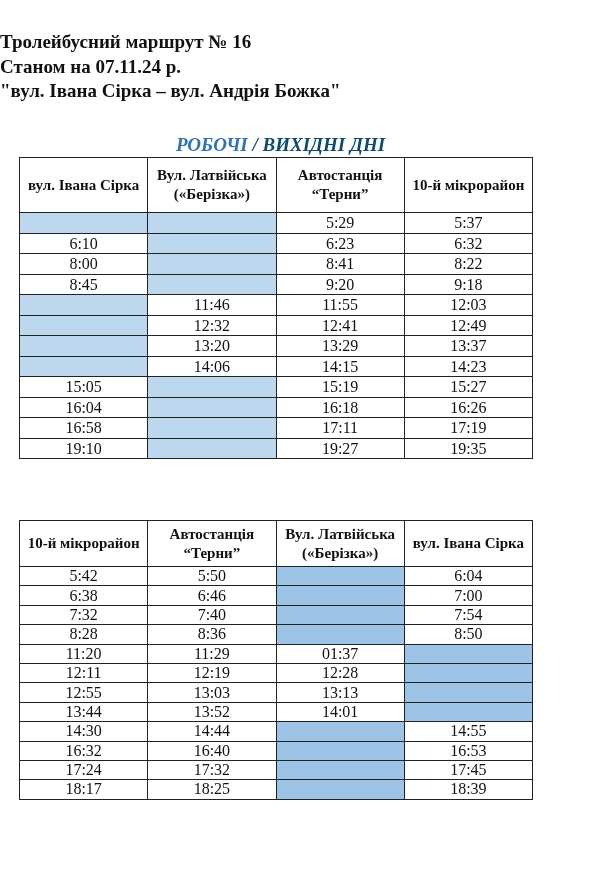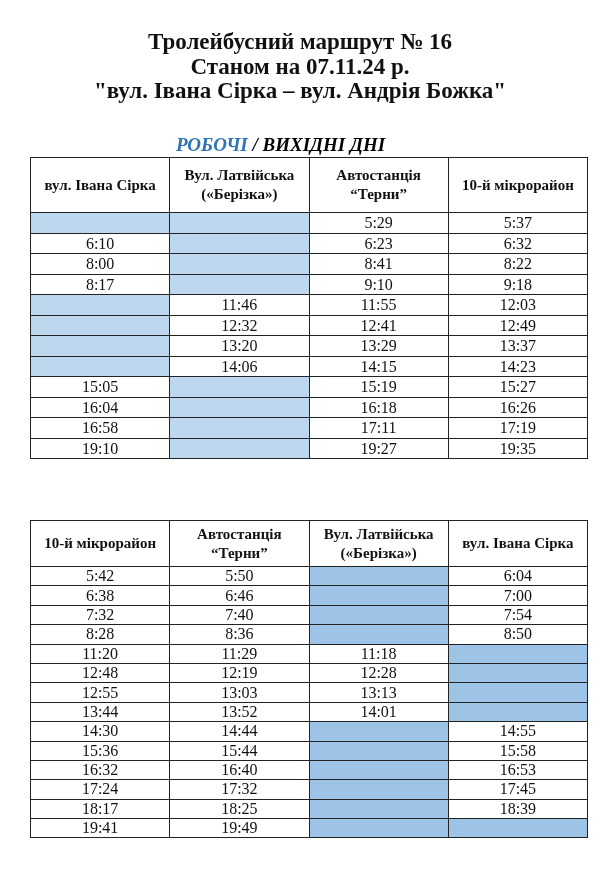--- a/index.html
+++ b/index.html
@@ -1,25 +1,25 @@
 <!DOCTYPE html>
 <html><head>
 <meta charset="utf-8">
 <style>
   html, body { margin:0; padding:0; background:#ffffff; }
   body { width:600px; height:890px; position:relative; overflow:hidden;
          font-family:"Liberation Serif","DejaVu Serif",serif; color:#111; }
-  .title { position:absolute; left:0; width:600px; text-align:center;
-           font-weight:bold; font-size:23px; line-height:24px; }
+  .title { position:absolute; left:0; width:600px; 
+           font-weight:bold; font-size:19px; line-height:24px; }
   .t1 { top:30px; } .t2 { top:55px; } .t3 { top:79px; }
   .days { position:absolute; top:133px; left:176px; font-weight:bold; font-style:italic;
           font-size:19px; line-height:24px; white-space:nowrap; }
   .days .work { color:#2e74b5; }
-  .days .weekend { color:#000000; }
-  table { position:absolute; left:30px; width:558px; border-collapse:collapse;
+  .days .weekend { color:#0c4a6e; }
+  table { position:absolute; left:19px; width:514px; border-collapse:collapse;
           table-layout:fixed; }
   td, th { border:1.6px solid #222; text-align:center; padding:0;
            font-size:16px; }
   th { font-weight:bold; font-size:15px; line-height:19px; }
   #tbl1 { top:157px; }
   #tbl1 th { height:54px; }
   #tbl1 td { height:19.5px; line-height:19px; }
   #tbl1 td.off { background:#bdd7ee; }
   #tbl2 { top:520px; }
   #tbl2 th { height:45px; }
@@ -58,23 +58,23 @@
         <td>6:23</td>
         <td>6:32</td>
       </tr>
       <tr>
         <td>8:00</td>
         <td class="off"></td>
         <td>8:41</td>
         <td>8:22</td>
       </tr>
       <tr>
-        <td>8:17</td>
-        <td class="off"></td>
-        <td>9:10</td>
+        <td>8:45</td>
+        <td class="off"></td>
+        <td>9:20</td>
         <td>9:18</td>
       </tr>
       <tr>
         <td class="off"></td>
         <td>11:46</td>
         <td>11:55</td>
         <td>12:03</td>
       </tr>
       <tr>
         <td class="off"></td>
@@ -151,25 +151,25 @@
       </tr>
       <tr>
         <td>8:28</td>
         <td>8:36</td>
         <td class="off"></td>
         <td>8:50</td>
       </tr>
       <tr>
         <td>11:20</td>
         <td>11:29</td>
-        <td>11:18</td>
-        <td class="off"></td>
-      </tr>
-      <tr>
-        <td>12:48</td>
+        <td>01:37</td>
+        <td class="off"></td>
+      </tr>
+      <tr>
+        <td>12:11</td>
         <td>12:19</td>
         <td>12:28</td>
         <td class="off"></td>
       </tr>
       <tr>
         <td>12:55</td>
         <td>13:03</td>
         <td>13:13</td>
         <td class="off"></td>
       </tr>
@@ -179,43 +179,31 @@
         <td>14:01</td>
         <td class="off"></td>
       </tr>
       <tr>
         <td>14:30</td>
         <td>14:44</td>
         <td class="off"></td>
         <td>14:55</td>
       </tr>
       <tr>
-        <td>15:36</td>
-        <td>15:44</td>
-        <td class="off"></td>
-        <td>15:58</td>
-      </tr>
-      <tr>
         <td>16:32</td>
         <td>16:40</td>
         <td class="off"></td>
         <td>16:53</td>
       </tr>
       <tr>
         <td>17:24</td>
         <td>17:32</td>
         <td class="off"></td>
         <td>17:45</td>
       </tr>
       <tr>
         <td>18:17</td>
         <td>18:25</td>
         <td class="off"></td>
         <td>18:39</td>
       </tr>
-      <tr>
-        <td>19:41</td>
-        <td>19:49</td>
-        <td class="off"></td>
-        <td class="off"></td>
-      </tr>
     </tbody>
 </table>
 
 </body></html>

